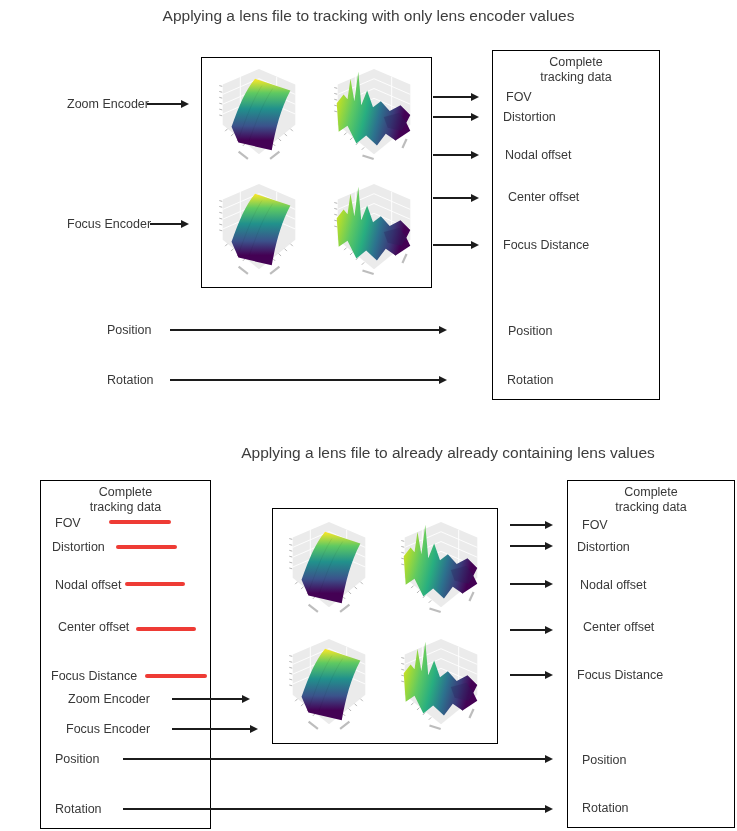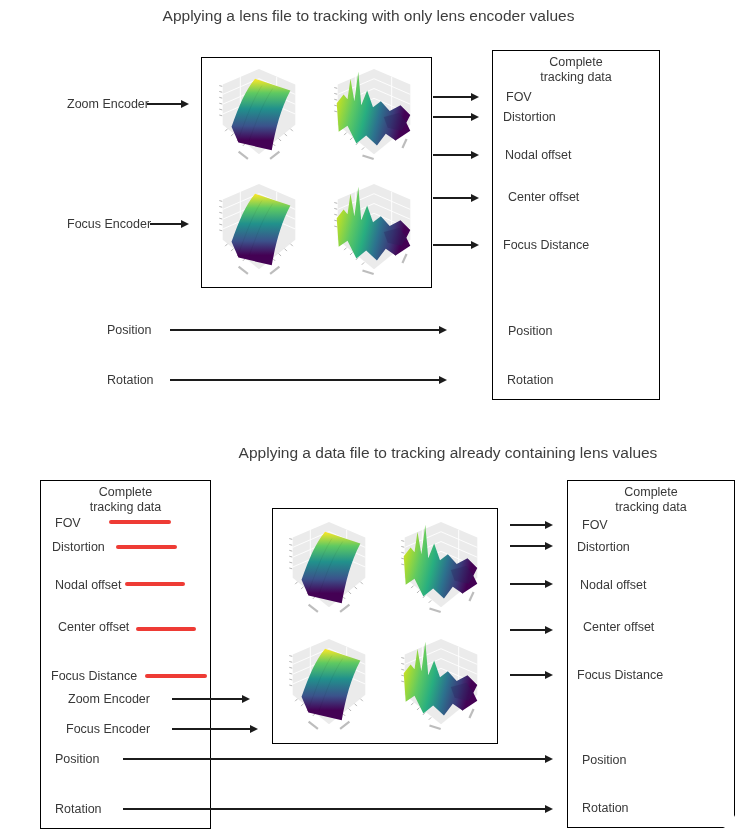--- a/index.html
+++ b/index.html
@@ -1,17 +1,17 @@
 <!DOCTYPE html>
 <html><head>
 <meta charset="utf-8">
 <style>
   html,body{margin:0;padding:0;background:#ffffff;}
   .canvas{position:relative;width:737px;height:831px;background:#ffffff;overflow:hidden;
-          font-family:"Liberation Sans", sans-serif;color:#383838;border-radius:26px;}
+          font-family:"Liberation Sans", sans-serif;color:#383838;}
   .title{position:absolute;text-align:center;font-size:15.5px;color:#3d3d3d;white-space:nowrap;}
   .box{position:absolute;border:1px solid #000;background:#fff;box-sizing:border-box;}
   .box-head{position:absolute;text-align:center;font-size:12.5px;line-height:15px;color:#383838;}
   .lbl{position:absolute;font-size:12.5px;color:#383838;white-space:nowrap;transform:translateY(-50%);}
   .arrow{position:absolute;height:2px;background:#1c1c1c;}
   .arrow::after{content:'';position:absolute;right:-8px;top:50%;transform:translateY(-50%);
                 width:0;height:0;border-left:8px solid #1c1c1c;
                 border-top:4px solid transparent;border-bottom:4px solid transparent;}
   .strike{position:absolute;height:4px;background:#ee3b35;border-radius:2px;}
   .plots{position:absolute;left:0;top:0;right:0;bottom:0;display:grid;
@@ -222,21 +222,21 @@
     <span>tracking data</span>
   </div>
   <div class="lbl" style="left:506px;top:97px">FOV</div>
   <div class="lbl" style="left:503px;top:117px">Distortion</div>
   <div class="lbl" style="left:505px;top:155px">Nodal offset</div>
   <div class="lbl" style="left:508px;top:197px">Center offset</div>
   <div class="lbl" style="left:503px;top:245px">Focus Distance</div>
   <div class="lbl" style="left:508px;top:331px">Position</div>
   <div class="lbl" style="left:507px;top:380px">Rotation</div>
 
-  <div class="title" style="left:160px;top:444px;width:576px">Applying a data file to tracking already containing lens values</div>
+  <div class="title" style="left:160px;top:444px;width:576px">Applying a lens file to already already containing lens values</div>
 
   <div class="box" style="left:40px;top:480px;width:171px;height:349px"></div>
   <div class="box-head" style="left:40px;top:485px;width:171px">
     <span>Complete</span><br>
     <span>tracking data</span>
   </div>
   <div class="lbl" style="left:55px;top:523px">FOV</div>
   <div class="strike" style="left:109px;top:520px;width:62px"></div>
   <div class="lbl" style="left:52px;top:547px">Distortion</div>
   <div class="strike" style="left:116px;top:545px;width:61px"></div>

